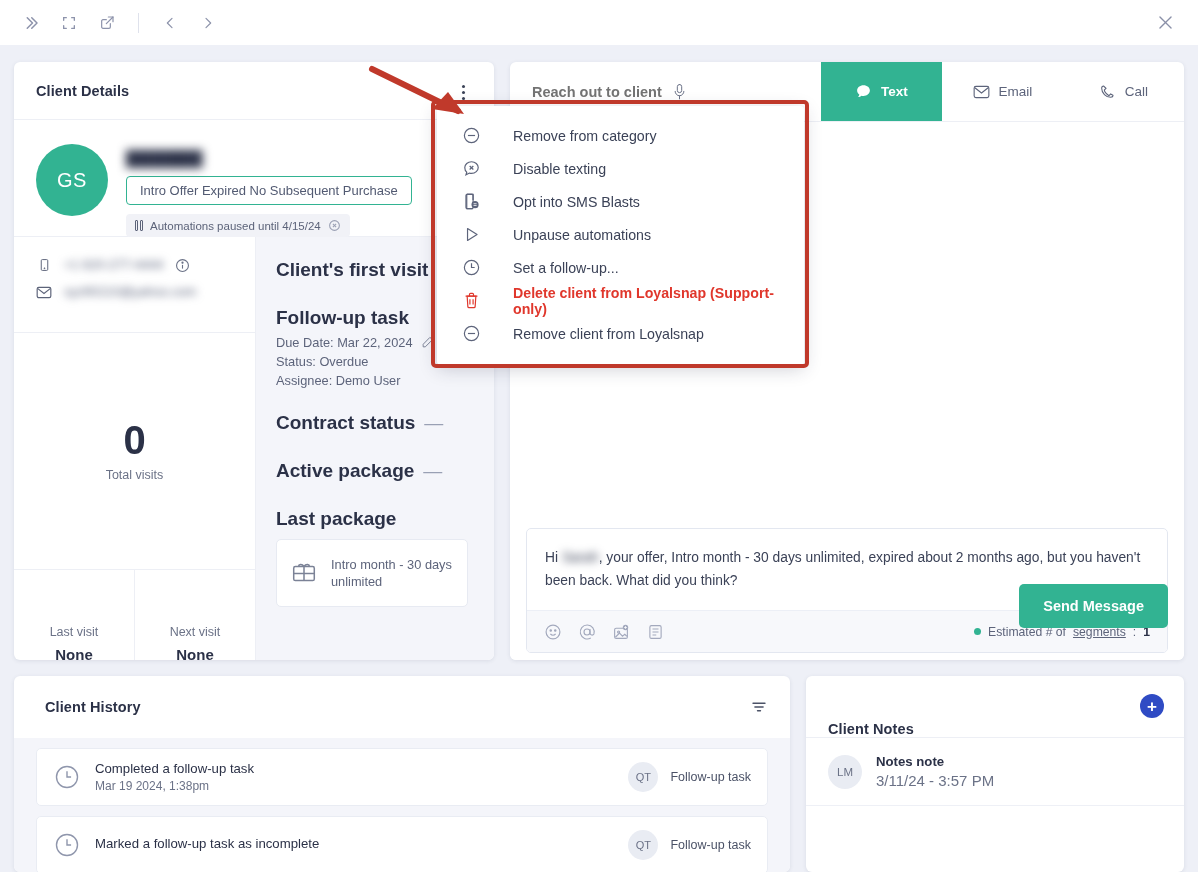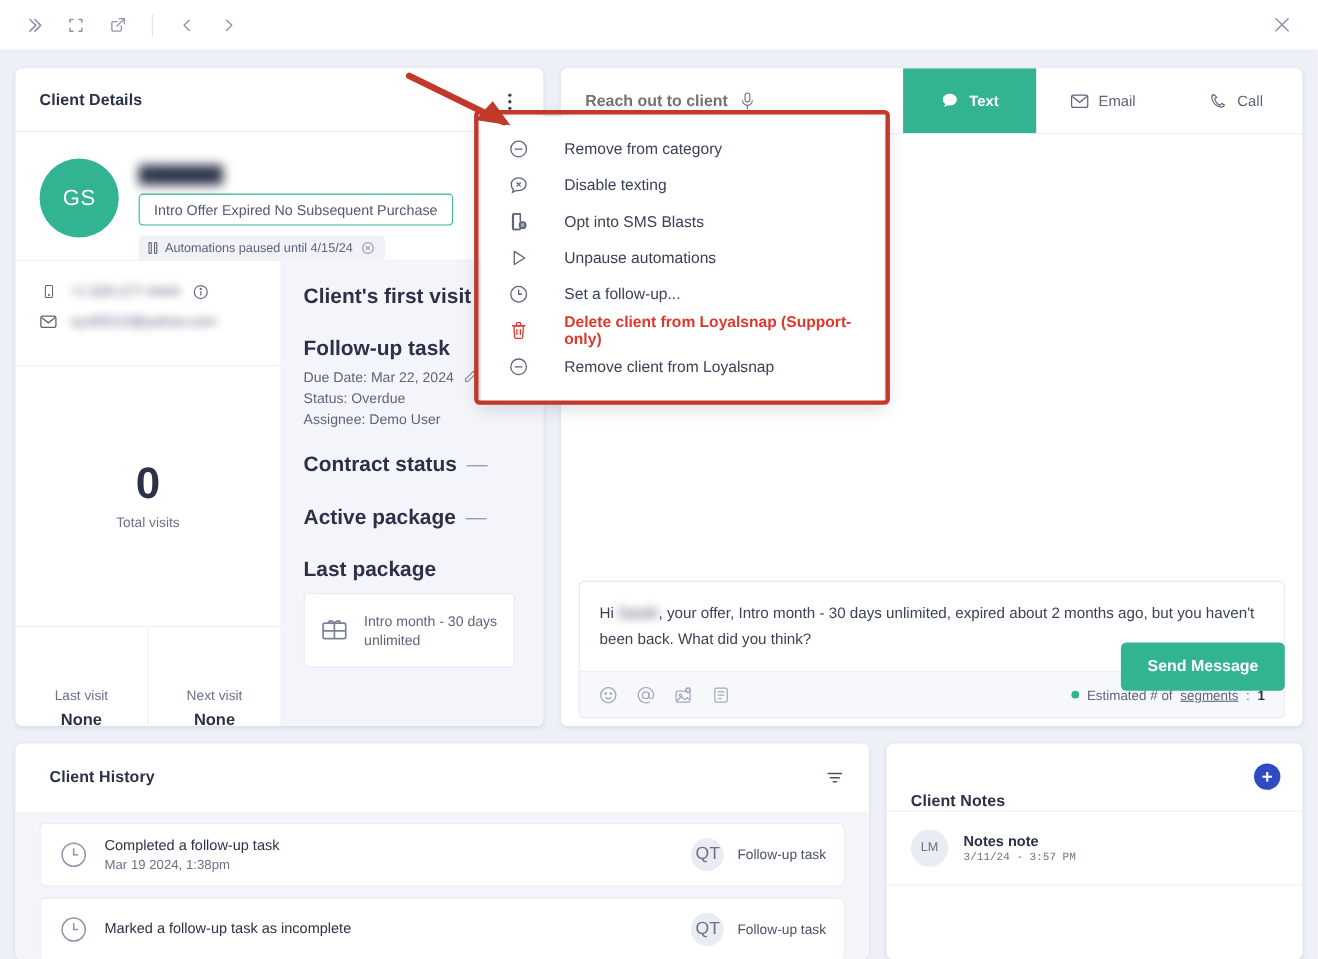--- a/index.html
+++ b/index.html
@@ -132,35 +132,35 @@
   .hist-body { background: #f4f5fa; padding: 10px 22px; height: 134px; }
   .hist-row {
     background: #fff; border: 1px solid #e9ecf3; border-radius: 5px;
     height: 58px; margin-bottom: 10px; display: flex; align-items: center; padding: 0 16px;
   }
   .clock-ico { width: 28px; height: 28px; color: #8f96ac; flex: 0 0 28px; margin-right: 14px; }
   .hist-main { flex: 1; }
   .hist-t { font-size: 13.2px; color: #2b3147; margin-bottom: 3px; }
   .hist-d { font-size: 12px; color: #6b7287; }
   .hist-right { display: flex; align-items: center; gap: 12px; }
-  .qt-badge { width: 30px; height: 30px; border-radius: 50%; background: #e9ecf3; color: #6b7287; font-size: 16px; display: flex; align-items: center; justify-content: center; }
+  .qt-badge { width: 30px; height: 30px; border-radius: 50%; background: #e9ecf3; color: #6b7287; font-size: 11px; display: flex; align-items: center; justify-content: center; }
   .hist-tag { font-size: 12.5px; color: #4b5267; }
 
   
   #client-notes { left: 806px; top: 676px; width: 378px; height: 196px; overflow: hidden; }
   .notes-head { height: 62px; display: flex; align-items: flex-end; padding: 0 22px; position: relative; border-bottom: 1px solid #edeff5; }
   .add-btn {
     position: absolute; right: 20px; top: 18px; width: 24px; height: 24px; border-radius: 50%;
     background: #2f4bc4; color: #fff; display: flex; align-items: center; justify-content: center;
     font-size: 17px; line-height: 1; cursor: pointer; font-weight: bold;
   }
   .note-row { display: flex; align-items: center; gap: 14px; padding: 16px 22px; border-bottom: 1px solid #eef0f6; }
   .note-av { width: 34px; height: 34px; border-radius: 50%; background: #e9ecf3; color: #6b7287; font-size: 11.5px; display: flex; align-items: center; justify-content: center; flex: 0 0 34px; }
   .note-t { font-size: 13.2px; font-weight: bold; color: #2b3147; margin-bottom: 3px; }
-  .note-d { font-size: 10px; color: #6b7287; font-family: Liberation Mono, monospace; }
+  .note-d { font-size: 15px; color: #6b7287; }
 
   
   #context-menu {
     position: absolute; left: 437px; top: 106px; width: 367px; background: #fff;
     border-radius: 4px; box-shadow: 0 4px 18px rgba(35,42,70,.22); padding: 13px 0 15px 0; z-index: 40;
   }
   .menu-item { display: flex; align-items: center; height: 33px; padding: 0 0 0 24px; gap: 32px; cursor: pointer; }
   .menu-ico { width: 20px; height: 20px; flex: 0 0 20px; color: #5d647b; display: flex; align-items: center; justify-content: center; }
   .menu-lbl { font-size: 14.2px; color: #3b4257; }
   .menu-item.danger .menu-ico { color: #e0372c; }

